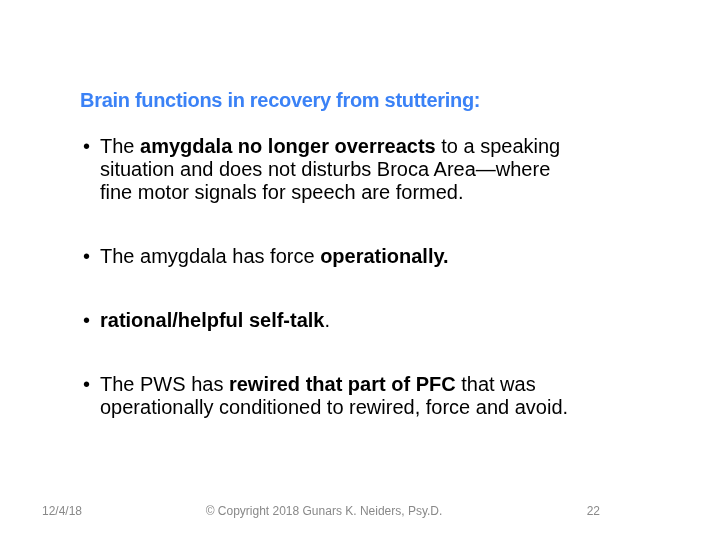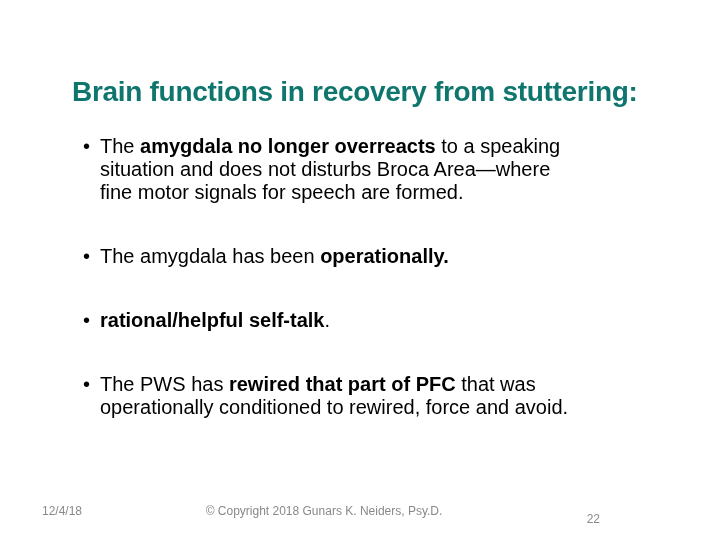--- a/index.html
+++ b/index.html
@@ -14,25 +14,25 @@
     position: relative;
     width: 720px;
     height: 540px;
     background: #ffffff;
     overflow: hidden;
   }
   .title {
     position: absolute;
     left: 72px;
     top: 76px;
-    margin: 0;
-    font-size: 28px;
+    margin: 8px;
+    font-size: 20px;
     line-height: 32px;
     font-weight: 700;
-    color: #0f766e;
+    color: #3b82f6;
     letter-spacing: -0.3px;
     white-space: nowrap;
   }
   .bullets {
     position: absolute;
     left: 72px;
     top: 135px;
     width: 600px;
   }
   .bullet-item {
@@ -79,39 +79,39 @@
   .footer .copyright {
     position: absolute;
     left: 8px;
     right: 0;
     top: 0;
     text-align: center;
   }
   .footer .page-number {
     position: absolute;
     right: 40px;
-    top: 8px;
+    top: 0;
   }
 </style>
 </head>
 <body>
 
 <div class="slide">
   <h1 class="title">Brain functions in recovery from stuttering:</h1>
 
   <div class="bullets" id="bullet-list">
       <div class="bullet-item">
         <span class="marker">•</span>
         <span class="btext"><span>The </span><span class="bold">amygdala no longer overreacts</span><span> to a speaking
 situation and does not disturbs Broca Area—where
 fine motor signals for speech are formed.</span></span>
       </div>
       <div class="bullet-item">
         <span class="marker">•</span>
-        <span class="btext"><span>The amygdala has been </span><span class="bold">operationally.</span></span>
+        <span class="btext"><span>The amygdala has force </span><span class="bold">operationally.</span></span>
       </div>
       <div class="bullet-item">
         <span class="marker">•</span>
         <span class="btext"><span class="bold">rational/helpful self-talk</span><span>.</span></span>
       </div>
       <div class="bullet-item">
         <span class="marker">•</span>
         <span class="btext"><span>The PWS has </span><span class="bold">rewired that part of PFC</span><span> that was
 operationally conditioned to rewired, force and avoid.</span></span>
       </div>

